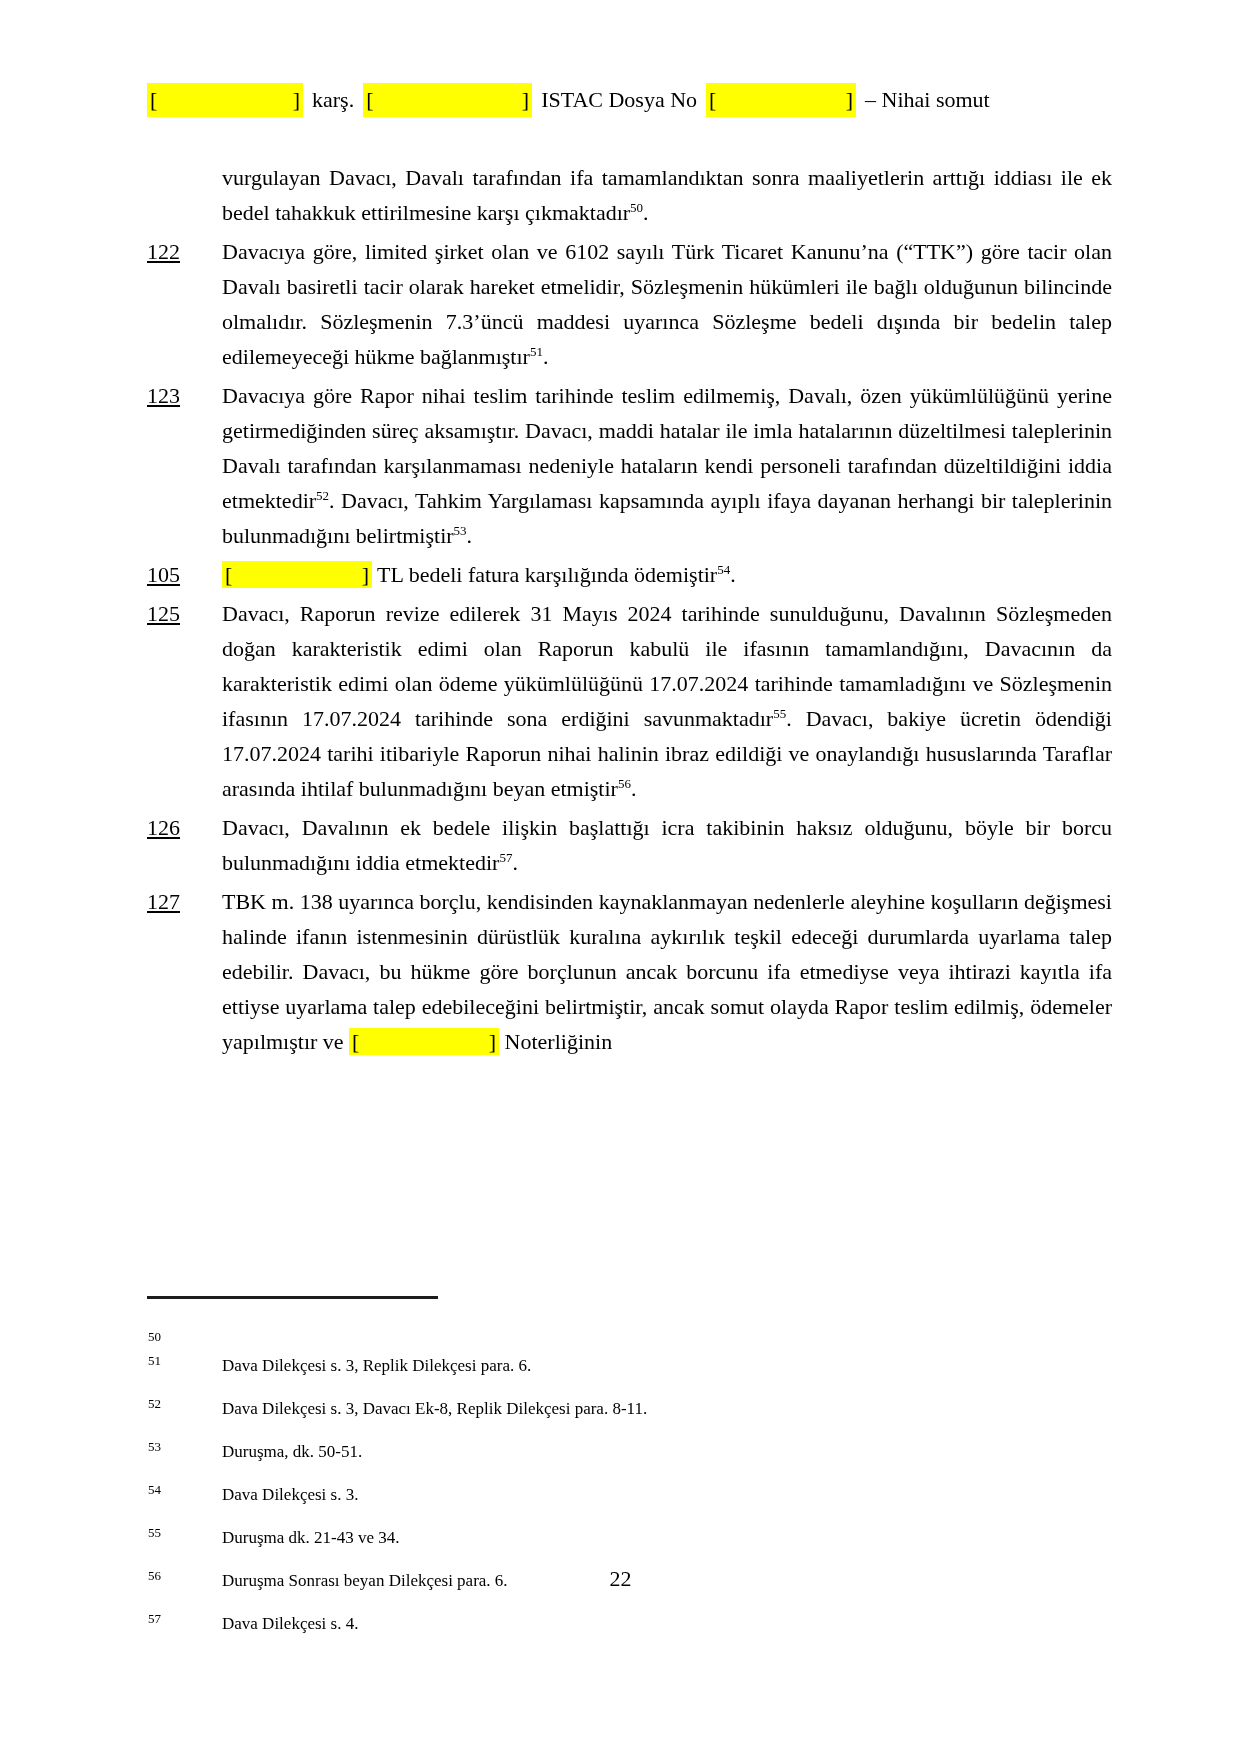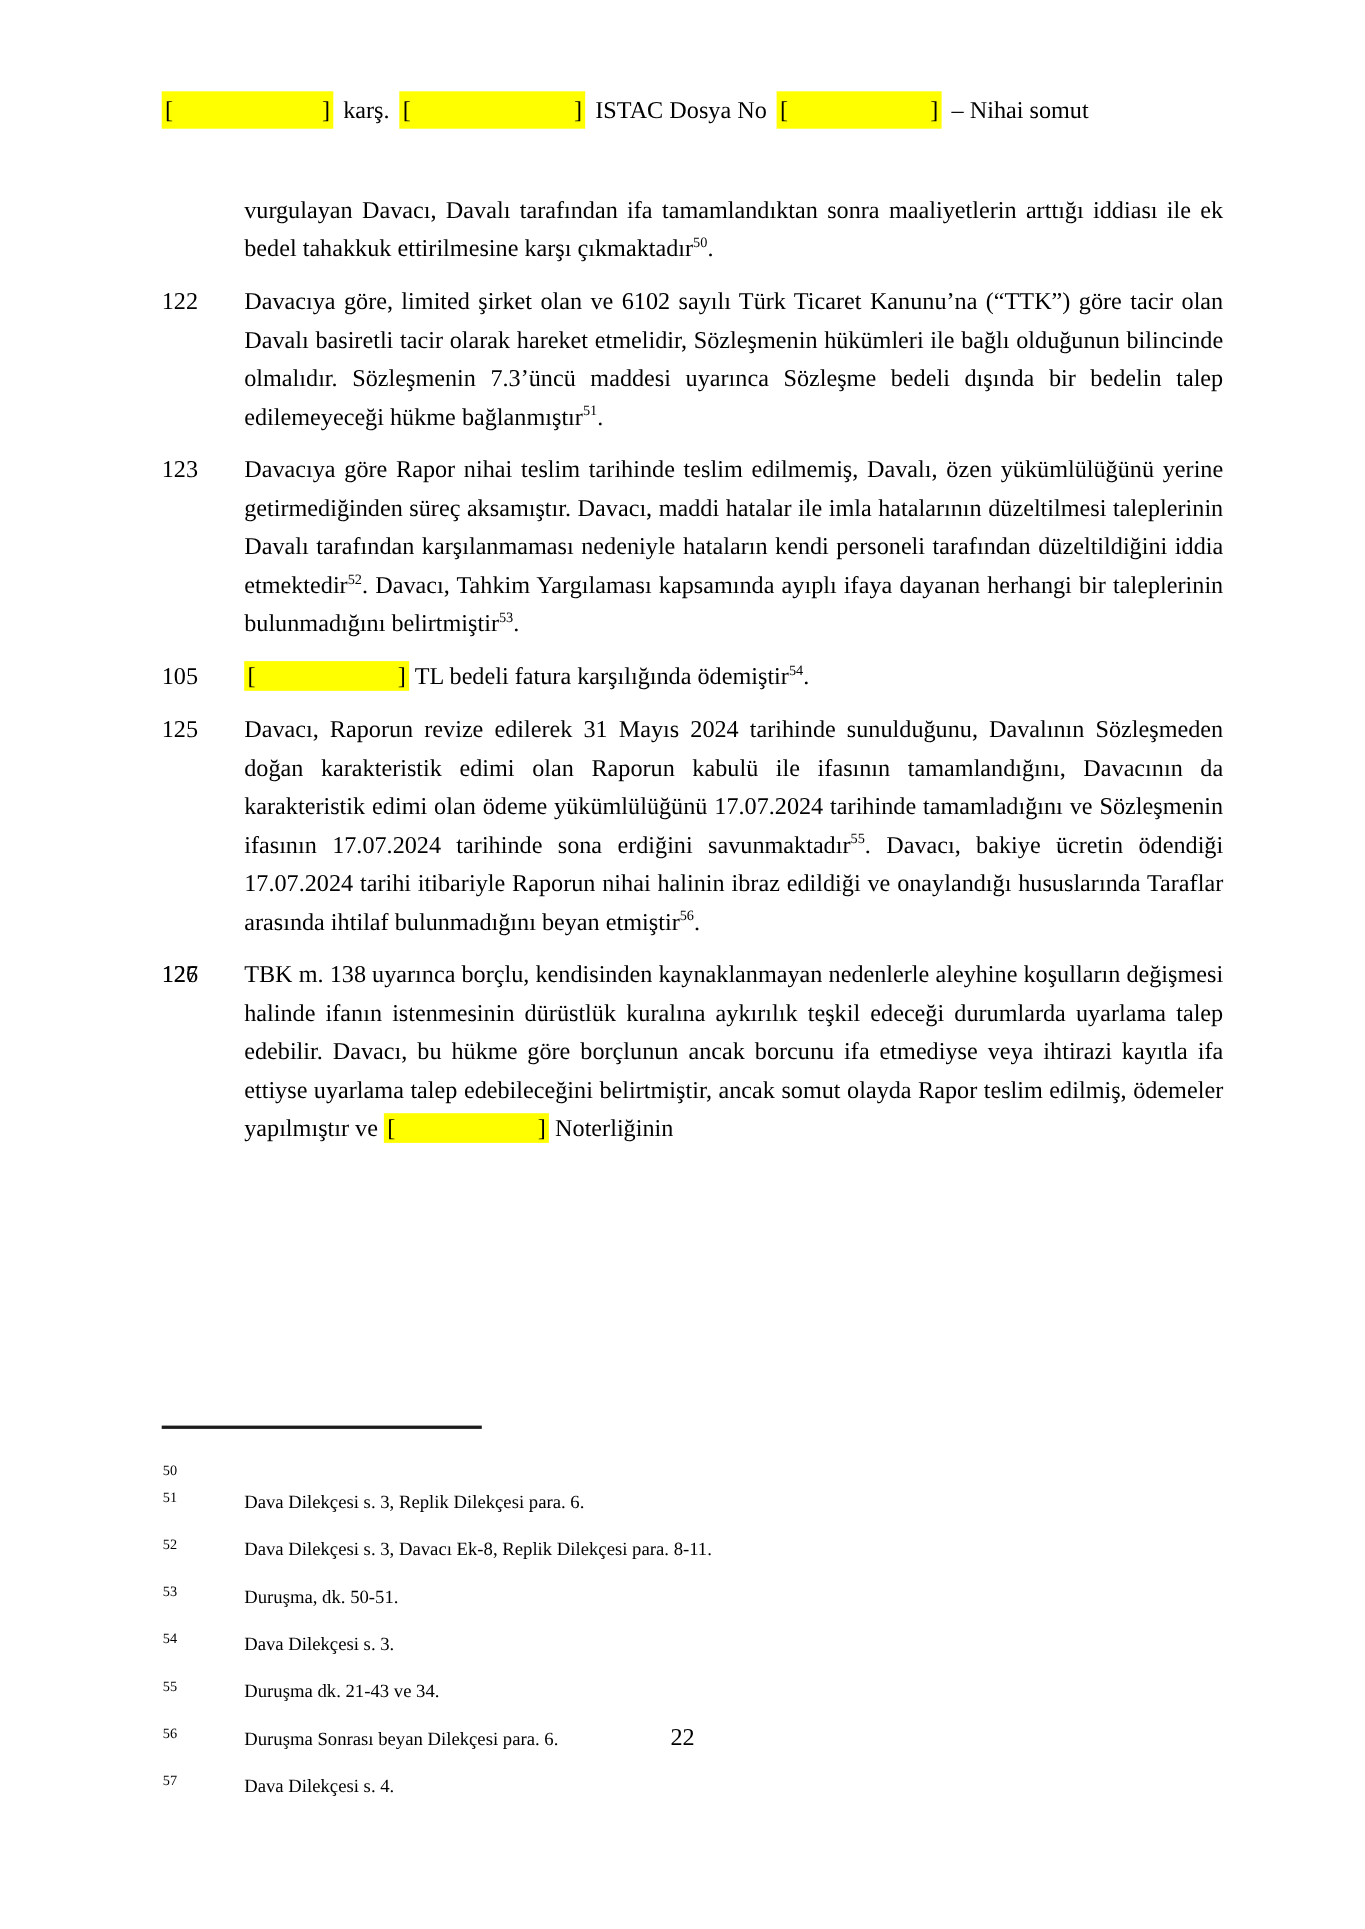--- a/index.html
+++ b/index.html
@@ -25,22 +25,22 @@
     padding:0 3px;
     font-size:22px;
   }
   .header .redaction{height:34px;}
   
   .doc-body{
     position:absolute;left:222px;top:160px;width:890px;
     font-size:22px;line-height:35px;
     text-align:justify;
   }
-  .para{position:relative;margin:13px 0 4px 0;}
-  .para-num{position:absolute;left:-75px;top:0;}
+  .para{position:relative;margin:0 0 4px 0;}
+  .para-num{position:absolute;left:-75px;top:0;text-decoration:underline;}
   .para .redaction{height:27px;line-height:27px;width:150px;}
   .para .redaction span{line-height:27px;}
   sup.fnref{font-size:13px;line-height:0;vertical-align:super;letter-spacing:0;}
   
   .fn-separator{
     position:absolute;left:147px;top:1296px;
     width:291px;height:3px;background:#1c1c1c;
   }
   .footnotes{
     position:absolute;left:222px;top:1332px;width:890px;
@@ -77,21 +77,21 @@
     </div>
   <div class="doc-body">
       <div class="para"><span><span>vurgulayan Davacı, Davalı tarafından ifa tamamlandıktan sonra maaliyetlerin arttığı iddiası ile ek bedel tahakkuk ettirilmesine karşı çıkmaktadır</span><sup class="fnref">50</sup><span>.</span></span></div>
       <div class="para"><span class="para-num">122</span><span><span>Davacıya göre, limited şirket olan ve 6102 sayılı Türk Ticaret Kanunu’na (“TTK”) göre tacir olan Davalı basiretli tacir olarak hareket etmelidir, Sözleşmenin hükümleri ile bağlı olduğunun bilincinde olmalıdır. Sözleşmenin 7.3’üncü maddesi uyarınca Sözleşme bedeli dışında bir bedelin talep edilemeyeceği hükme bağlanmıştır</span><sup class="fnref">51</sup><span>.</span></span></div>
       <div class="para"><span class="para-num">123</span><span><span>Davacıya göre Rapor nihai teslim tarihinde teslim edilmemiş, Davalı, özen yükümlülüğünü yerine getirmediğinden süreç aksamıştır. Davacı, maddi hatalar ile imla hatalarının düzeltilmesi taleplerinin Davalı tarafından karşılanmaması nedeniyle hataların kendi personeli tarafından düzeltildiğini iddia etmektedir</span><sup class="fnref">52</sup><span>. Davacı, Tahkim Yargılaması kapsamında ayıplı ifaya dayanan herhangi bir taleplerinin bulunmadığını belirtmiştir</span><sup class="fnref">53</sup><span>.</span></span></div>
       <div class="para"><span class="para-num">105</span><span><span class="redaction" style="width: 150px;">
             <span>[</span>
             <span>]</span>
           </span><span> TL bedeli fatura karşılığında ödemiştir</span><sup class="fnref">54</sup><span>.</span></span></div>
       <div class="para"><span class="para-num">125</span><span><span>Davacı, Raporun revize edilerek 31 Mayıs 2024 tarihinde sunulduğunu, Davalının Sözleşmeden doğan karakteristik edimi olan Raporun kabulü ile ifasının tamamlandığını, Davacının da karakteristik edimi olan ödeme yükümlülüğünü 17.07.2024 tarihinde tamamladığını ve Sözleşmenin ifasının 17.07.2024 tarihinde sona erdiğini savunmaktadır</span><sup class="fnref">55</sup><span>. Davacı, bakiye ücretin ödendiği 17.07.2024 tarihi itibariyle Raporun nihai halinin ibraz edildiği ve onaylandığı hususlarında Taraflar arasında ihtilaf bulunmadığını beyan etmiştir</span><sup class="fnref">56</sup><span>.</span></span></div>
-      <div class="para"><span class="para-num">126</span></div>
+      <div class="para"><span class="para-num">126</span><span><span>Davacı, Davalının ek bedele ilişkin başlattığı icra takibinin haksız olduğunu, böyle bir borcu bulunmadığını iddia etmektedir</span><sup class="fnref">57</sup><span>.</span></span></div>
       <div class="para"><span class="para-num">127</span><span><span>TBK m. 138 uyarınca borçlu, kendisinden kaynaklanmayan nedenlerle aleyhine koşulların değişmesi halinde ifanın istenmesinin dürüstlük kuralına aykırılık teşkil edeceği durumlarda uyarlama talep edebilir. Davacı, bu hükme göre borçlunun ancak borcunu ifa etmediyse veya ihtirazi kayıtla ifa ettiyse uyarlama talep edebileceğini belirtmiştir, ancak somut olayda Rapor teslim edilmiş, ödemeler yapılmıştır ve </span><span class="redaction" style="width: 150px;">
             <span>[</span>
             <span>]</span>
           </span><span> Noterliğinin</span></span></div>
     </div>
   <div class="fn-separator"></div>
   <div class="footnotes">
       <div class="footnote"><span class="fn-num">50</span></div>
       <div class="footnote"><span class="fn-num">51</span><span>Dava Dilekçesi s. 3, Replik Dilekçesi para. 6.</span></div>
       <div class="footnote"><span class="fn-num">52</span><span>Dava Dilekçesi s. 3, Davacı Ek-8, Replik Dilekçesi para. 8-11.</span></div>

